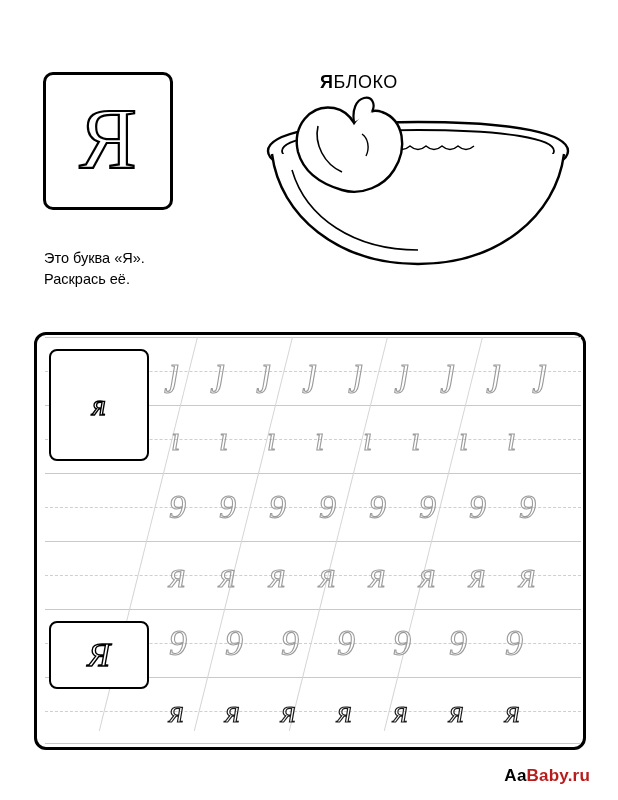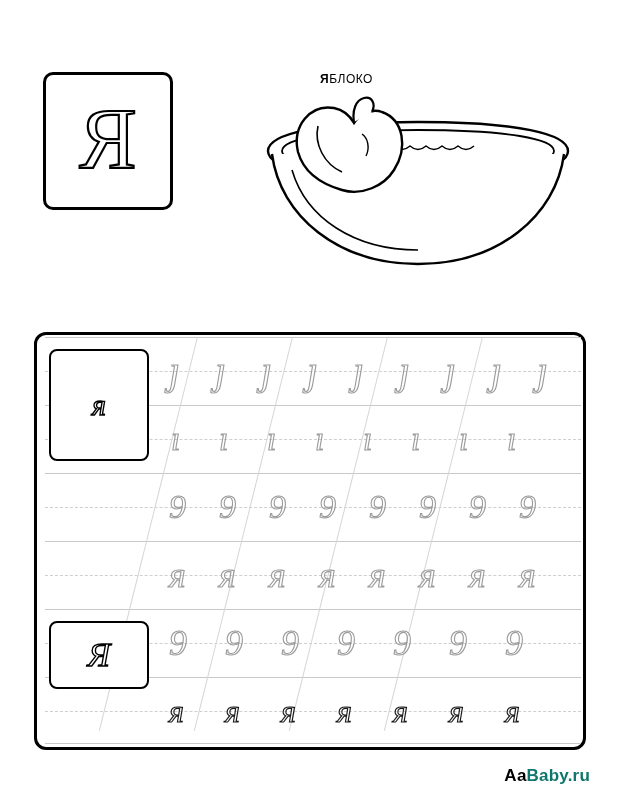--- a/index.html
+++ b/index.html
@@ -64,21 +64,21 @@
     font-size: 14.5px;
     line-height: 1.45;
     white-space: pre-line;
   }
 
   
   .word-label {
     position: absolute;
     left: 320px;
     top: 72px;
-    font-size: 12px;
+    font-size: 18px;
     letter-spacing: 0.5px;
   }
   .word-label b { font-weight: 700; }
 
   
   .apple-art {
     position: absolute;
     left: 258px;
     top: 96px;
     width: 320px;
@@ -171,31 +171,33 @@
   
   .footer {
     position: absolute;
     right: 28px;
     bottom: 14px;
     font-size: 17px;
     font-weight: 700;
     letter-spacing: 0.2px;
   }
   .footer .a1 { color: #000; }
-  .footer .b1 { color: #0f766e; }
+  .footer .b1 { color: #b91c1c; }
 </style>
 </head>
 <body>
 
 <div class="page">
 
 
   <div class="letter-box">
     <div class="glyph">Я</div>
   </div>
+  <div class="caption">Это буква «Я».
+Раскрась её.</div>
 
   <div class="word-label">
     <b>Я</b><span>БЛОКО</span>
   </div>
 
   <div class="apple-art">
     <svg width="320" height="200" viewBox="0 0 320 200" fill="none" stroke="#000" stroke-width="2.4">
 
       <path d="M10 55 C10 38, 60 26, 160 26 C260 26, 310 38, 310 55 C310 72, 260 84, 160 84 C60 84, 10 72, 10 55 Z" fill="#fff"></path>
 

